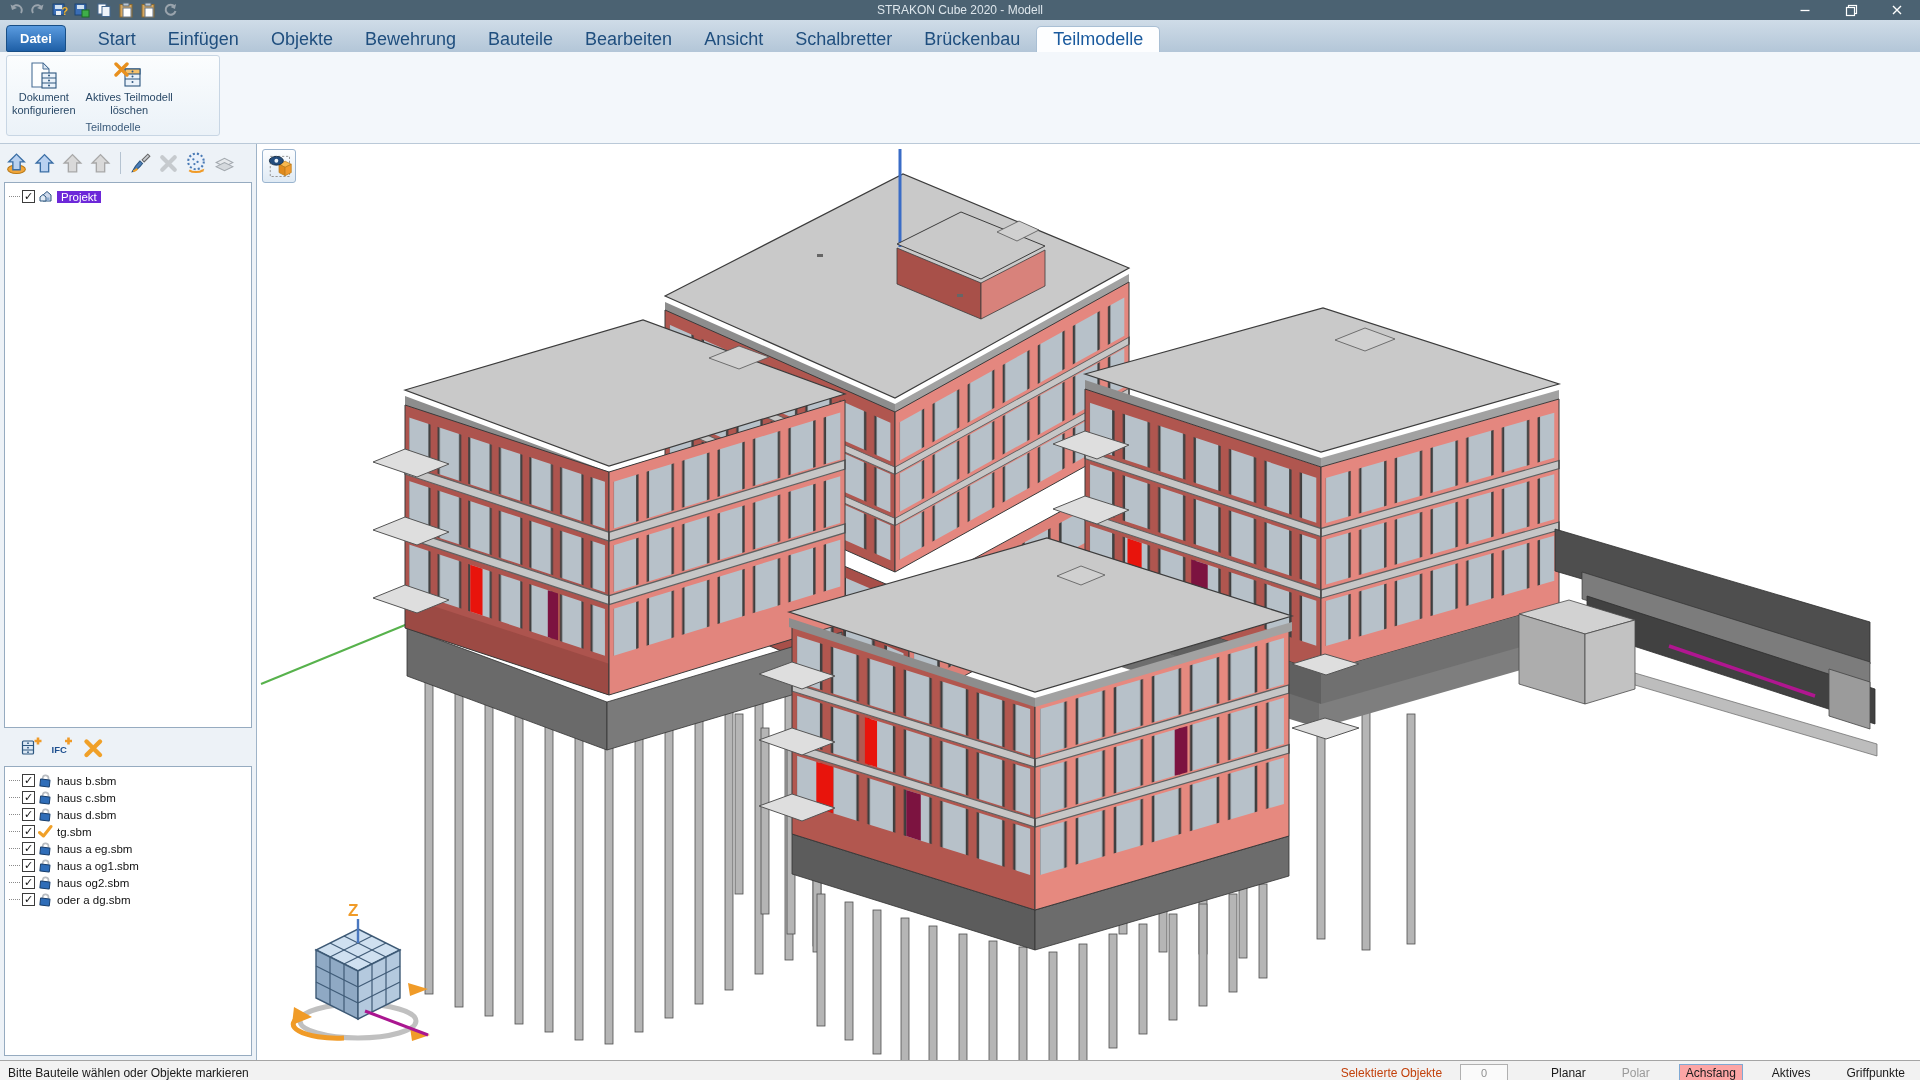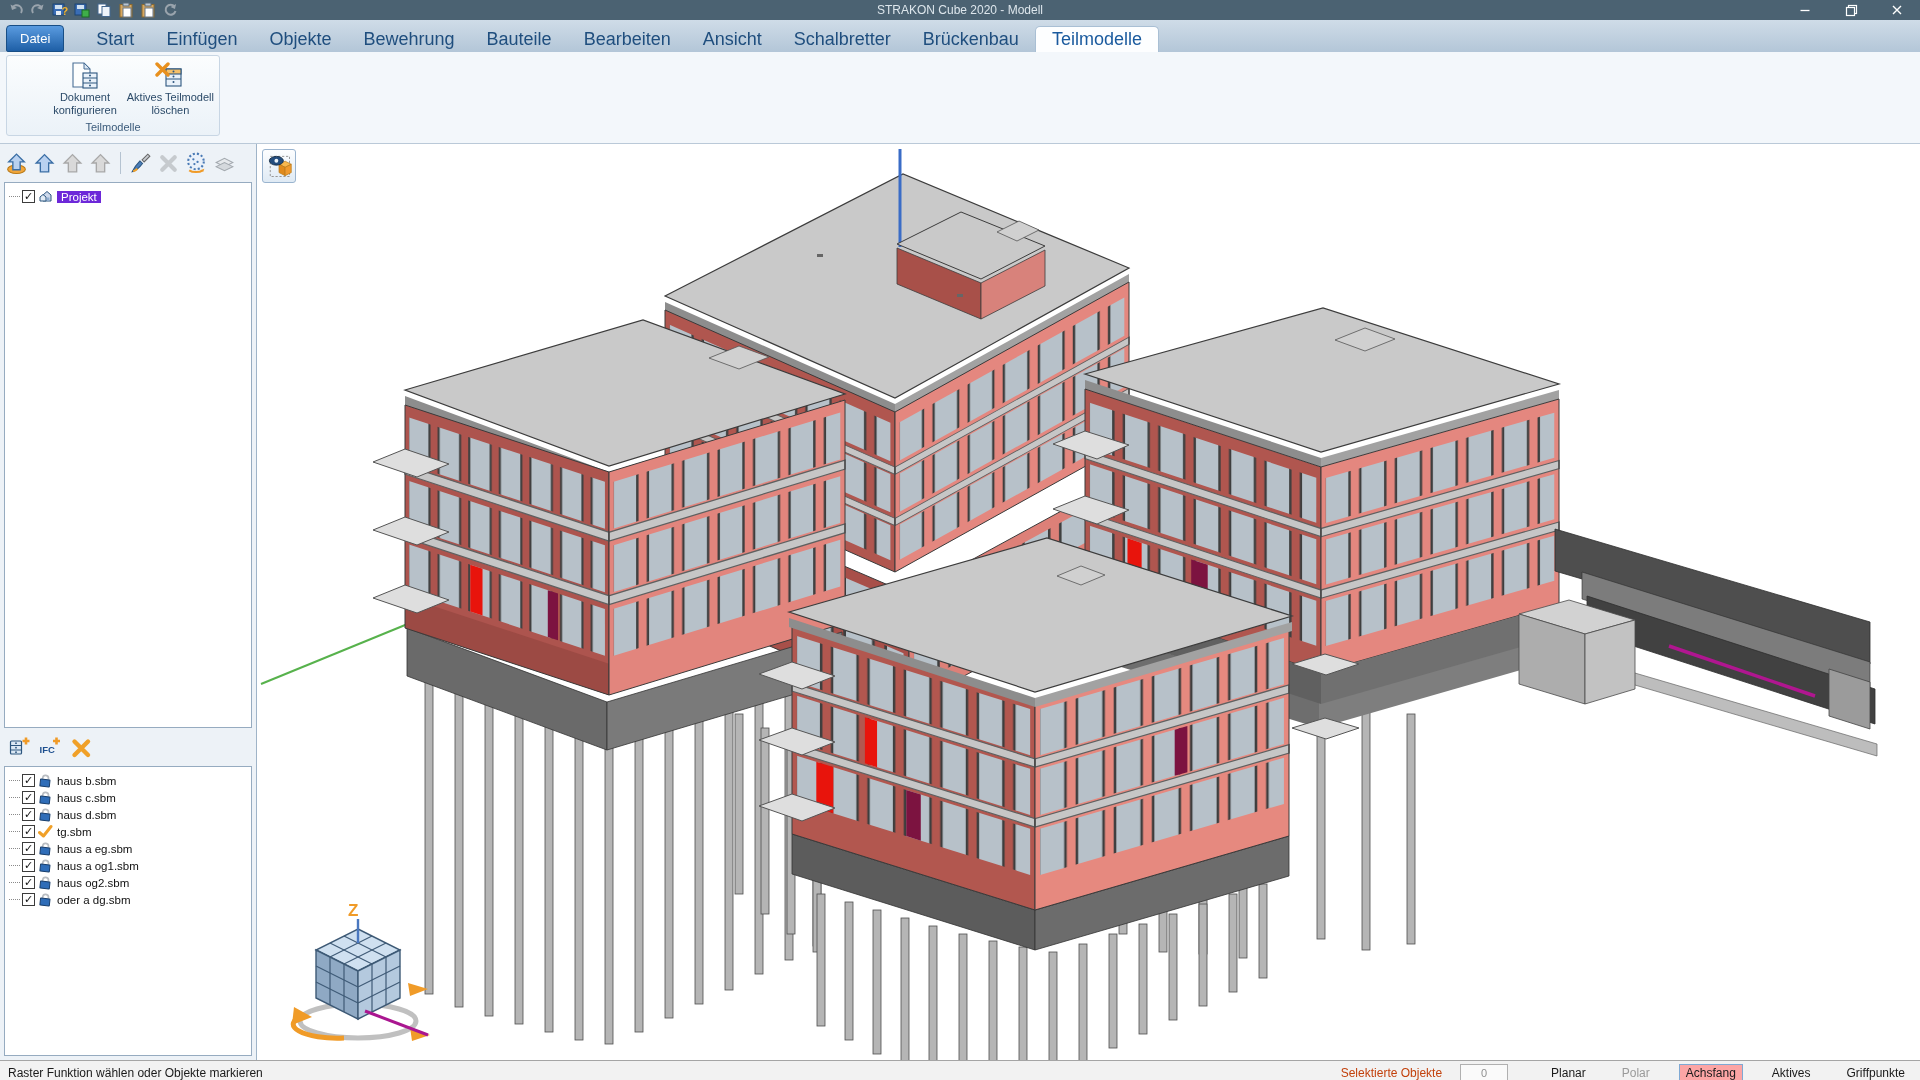--- a/index.html
+++ b/index.html
@@ -6,40 +6,40 @@
   body{width:1920px;height:1080px;overflow:hidden;font-family:"Liberation Sans",sans-serif;background:#fff;-webkit-font-smoothing:antialiased}
   
   #titlebar{height:20px;background:#4b6272;display:flex;align-items:center;position:relative}
   .qa{display:flex;gap:6px;margin-left:8px;z-index:2}
   .qa .qicon{width:16px;height:16px;display:inline-block}
   .title{position:absolute;left:0;right:0;text-align:center;color:#dde6ec;font-size:12px;pointer-events:none}
   .winbtns{margin-left:auto;display:flex;z-index:2}
   .winbtn{width:46px;height:20px;display:flex;align-items:center;justify-content:center}
   
   #tabrow{height:32px;background:linear-gradient(#cfdce8,#b3c6d8);display:flex;align-items:flex-end;padding-left:6px}
-  .filetab{height:27px;background:linear-gradient(#5a9be0,#1e5fa6);border:1px solid #184e86;border-radius:4px 4px 2px 2px;color:#fff;font-weight:normal;font-size:13px;padding:0 13px;display:flex;align-items:center;margin-right:16px;box-sizing:border-box}
+  .filetab{height:27px;background:linear-gradient(#5a9be0,#1e5fa6);border:1px solid #184e86;border-radius:4px 4px 2px 2px;color:#fff;font-weight:bold;font-size:13px;padding:0 13px;display:flex;align-items:center;margin-right:16px;box-sizing:border-box}
   .tab{height:26px;display:flex;align-items:center;padding:0 16px;color:#1f4e7e;font-size:18px;box-sizing:border-box}
   .tab.active{background:#fdfeff;border:1px solid #a9bfd4;border-bottom:none;border-radius:5px 5px 0 0;color:#1a5a9e}
   
   #ribbon{height:88px;background:#f3f7fb;border-bottom:1px solid #bac9d8;padding:3px 0 0 6px;box-sizing:content-box}
   .rgroup{width:214px;height:81px;background:linear-gradient(#fbfdfe,#ebf2f8);border:1px solid #c8d6e4;border-radius:3px;display:flex;flex-direction:column;box-sizing:border-box}
-  .rgroup-buttons{flex:1;display:flex;justify-content:flex-end;padding-top:3px}
+  .rgroup-buttons{flex:1;display:flex;justify-content:flex-start;padding-top:3px}
   .rbtn{display:flex;flex-direction:column;align-items:center;font-size:11px;color:#2b4a68;line-height:1.2;padding:1px 5px;border-radius:2px}
   .rbtn svg{width:30px;height:30px;margin-bottom:1px}
   .rgroup-label{text-align:center;font-size:11px;color:#3a5a7a;padding:0 0 2px}
   
   #main{display:flex;height:916px}
   #leftpanel{width:257px;min-width:257px;background:#edf2f7;border-right:1px solid #9fb4c8;display:flex;flex-direction:column;box-sizing:border-box}
   .ptoolbar{height:38px;display:flex;align-items:center;gap:3px;padding:0 4px}
   .ptoolbar .ticon{width:25px;height:25px;display:inline-block}
   .tsep{width:1px;height:22px;background:#b5c3d1;margin:0 4px}
   .whitebox{margin:0 4px;background:#fff;border:1px solid #96abc0;overflow:hidden}
   #treebox{height:544px}
   #listbox{flex:1;margin-bottom:4px}
-  .ptoolbar2{height:38px;display:flex;align-items:center;gap:8px;padding:0 8px}
+  .ptoolbar2{height:38px;display:flex;align-items:center;gap:8px;padding:0 20px}
   .ptoolbar2 .ticon{width:23px;height:23px;display:inline-block}
   .trow{display:flex;align-items:center;height:17px;font-size:11.5px;color:#111;padding-left:4px;white-space:nowrap}
   .trow:first-child{margin-top:5px}
   .guide{width:11px;height:0;border-top:1px dotted #8a8a8a;margin-right:2px}
   .cb{width:13px;height:13px;min-width:13px;border:1px solid #3c3c3c;background:#fff;font-size:11px;line-height:11px;display:flex;align-items:center;justify-content:center;color:#111;box-sizing:border-box;margin-right:3px}
   .ritem{width:16px;height:15px;margin-right:3px;display:inline-block}
   .sel{background:#6d28d9;color:#fff;padding:0 4px}
   
   #viewport{position:relative;flex:1;background:#fff;overflow:hidden}
   #scene{position:absolute;left:0;top:0}
@@ -599,21 +599,21 @@
         <polygon points="16,14 23,17.5 23,27 16,23.5" fill="#e08a1c" stroke="#b97a17" stroke-width="0.8"></polygon>
         <polygon points="23,17.5 30,14 30,23.5 23,27" fill="#f09a2e" stroke="#b97a17" stroke-width="0.8"></polygon>
         <ellipse cx="13" cy="10" rx="8" ry="5" fill="#234d7e" stroke="#122a44" stroke-width="1"></ellipse>
         <circle cx="13" cy="10" r="2.2" fill="#e9f1f8"></circle>
       </svg>
     </div>
   </div>
 </div>
 
 <div id="statusbar">
-  <span>Raster Funktion wählen oder Objekte markieren</span>
+  <span>Bitte Bauteile wählen oder Objekte markieren</span>
   <span class="sspacer"></span>
   <span class="sel-label">Selektierte Objekte</span>
   <span class="selbox">0</span>
   <span id="status-toggles" style="display:flex">
       <span class="stoggle">Planar</span>
       <span class="stoggle disabled">Polar</span>
       <span class="stoggle active">Achsfang</span>
       <span class="stoggle">Aktives</span>
       <span class="stoggle">Griffpunkte</span>
     </span>

